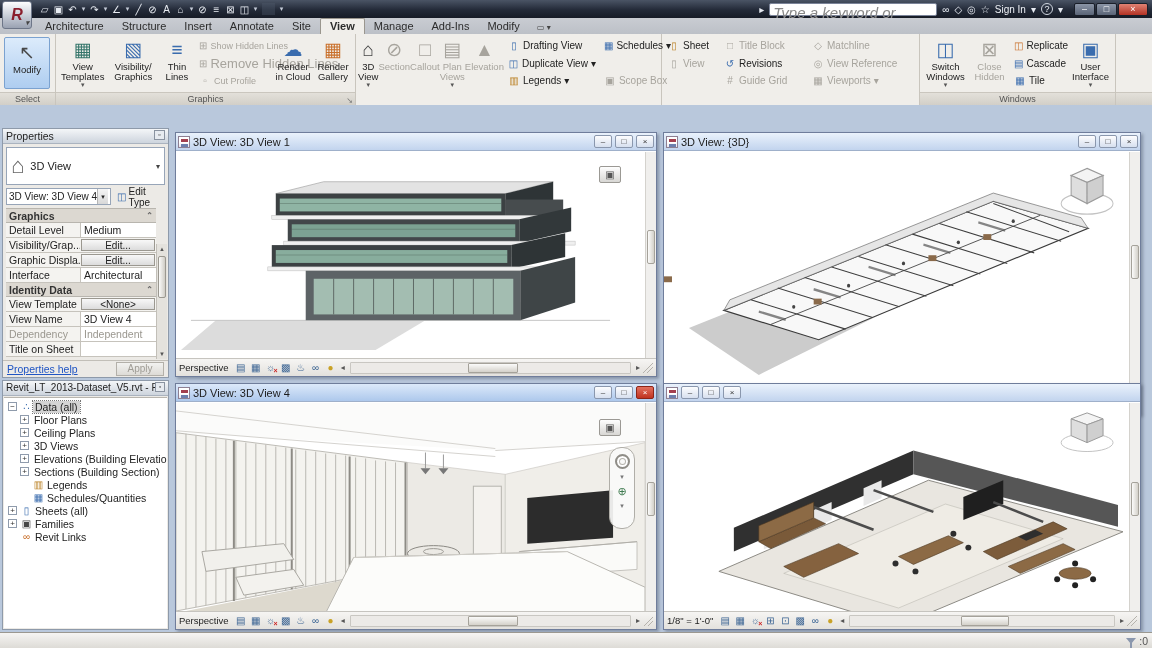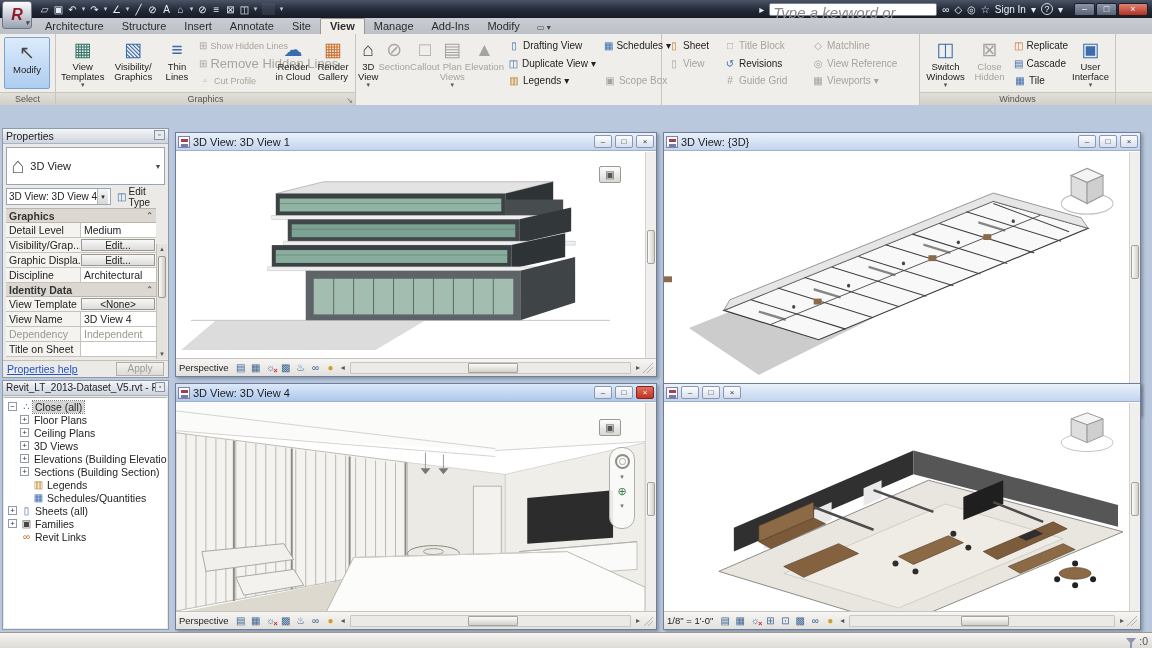--- a/index.html
+++ b/index.html
@@ -409,21 +409,21 @@
         </div>
       <div class="prow">
           <span class="pl2">Visibility/Grap...</span>
           <span class="pbtn">Edit...</span>
         </div>
       <div class="prow">
           <span class="pl2">Graphic Displa...</span>
           <span class="pbtn">Edit...</span>
         </div>
       <div class="prow">
-          <span class="pl2">Discipline</span>
+          <span class="pl2">Interface</span>
           <span class="pv">Architectural</span>
         </div>
       <div class="sech">
           <span>Identity Data</span>
           <span class="pin">⌃</span>
         </div>
       <div class="prow">
           <span class="pl2">View Template</span>
           <span class="pbtn">&lt;None&gt;</span>
         </div>
@@ -453,21 +453,21 @@
 
   <div class="pal" style="top:380px;height:250px">
     <div class="palhdr" style="font-size:10px">
         <span style="white-space:nowrap;overflow:hidden">Revit_LT_2013-Dataset_V5.rvt - Proje...</span>
         <span class="flt">▫</span>
       </div>
     <div class="tree">
       <div class="trow sel ind1">
           <span class="exp">−</span>
           <span class="ti blu">∴</span>
-          <span class="tl">Close (all)</span>
+          <span class="tl">Data (all)</span>
         </div>
       <div class="trow ind2">
           <span class="exp">+</span>
           <span class="tl">Floor Plans</span>
         </div>
       <div class="trow ind2">
           <span class="exp">+</span>
           <span class="tl">Ceiling Plans</span>
         </div>
       <div class="trow ind2">

